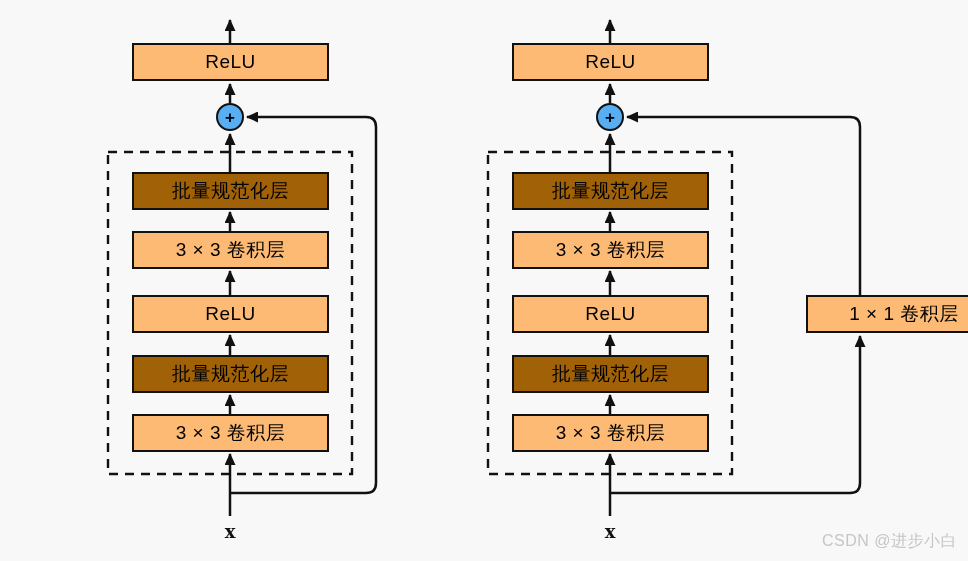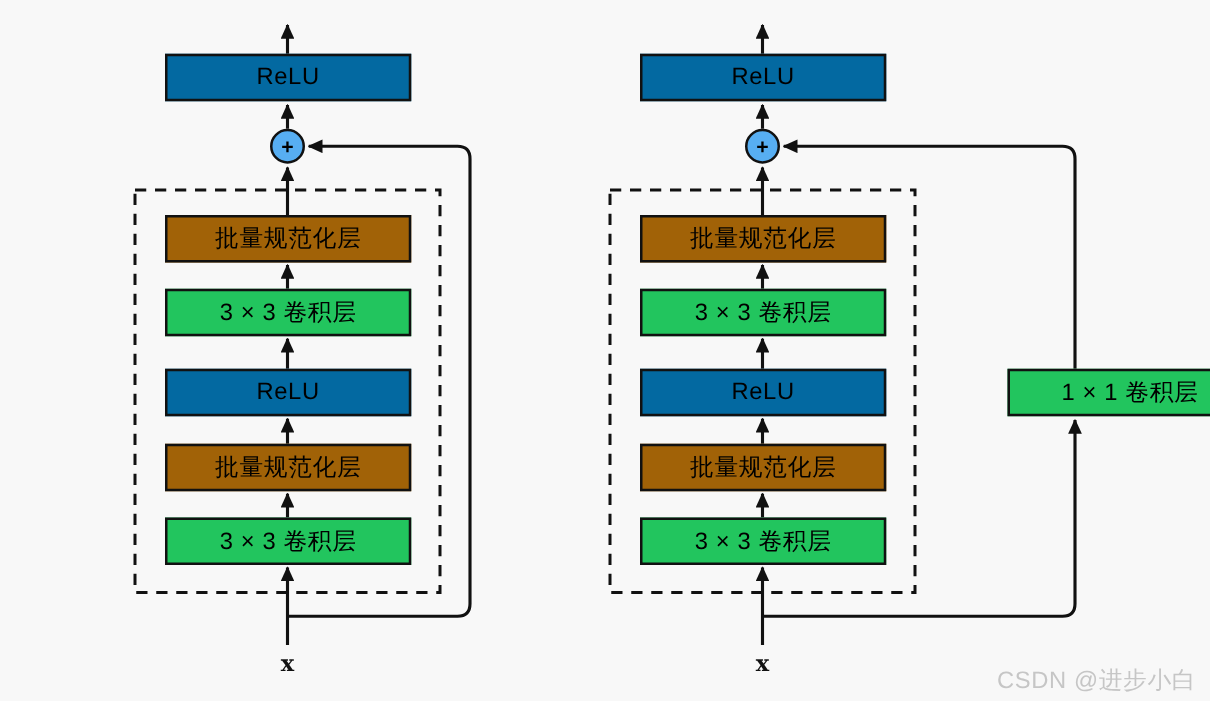--- a/index.html
+++ b/index.html
@@ -18,42 +18,42 @@
     position:absolute;
     width:197px;height:38px;
     box-sizing:border-box;
     border:2px solid #111;
     background:#a16207;
     display:flex;align-items:center;justify-content:center;
     font-size:19px;color:#000;
     letter-spacing:0.5px;
     white-space:nowrap;
   }
-  .box.bright{background:#0369a1;}
-  .box.light{background:#22c55e;}
+  .box.bright{background:#fdba74;}
+  .box.light{background:#fdba74;}
   .add-circle{
     position:absolute;
     width:28px;height:28px;
     box-sizing:border-box;
     border:2px solid #111;border-radius:50%;
     background:#57aef2;
     display:flex;align-items:center;justify-content:center;
     font-size:17px;font-weight:bold;color:#000;
     line-height:1;
   }
   .x-label{
     position:absolute;
     width:40px;text-align:center;
     font-family:"DejaVu Serif","Liberation Serif",serif;
     font-weight:bold;font-size:18px;color:#111;
   }
   .watermark{
     position:absolute;
     right:11px;top:531px;
-    font-size:19px;
+    font-size:16px;
     color:#c6c6c6;
     letter-spacing:0.5px;
   }
   
   .col-left{left:132px;}
   .col-right{left:512px;}
 </style>
 </head>
 <body>
 

